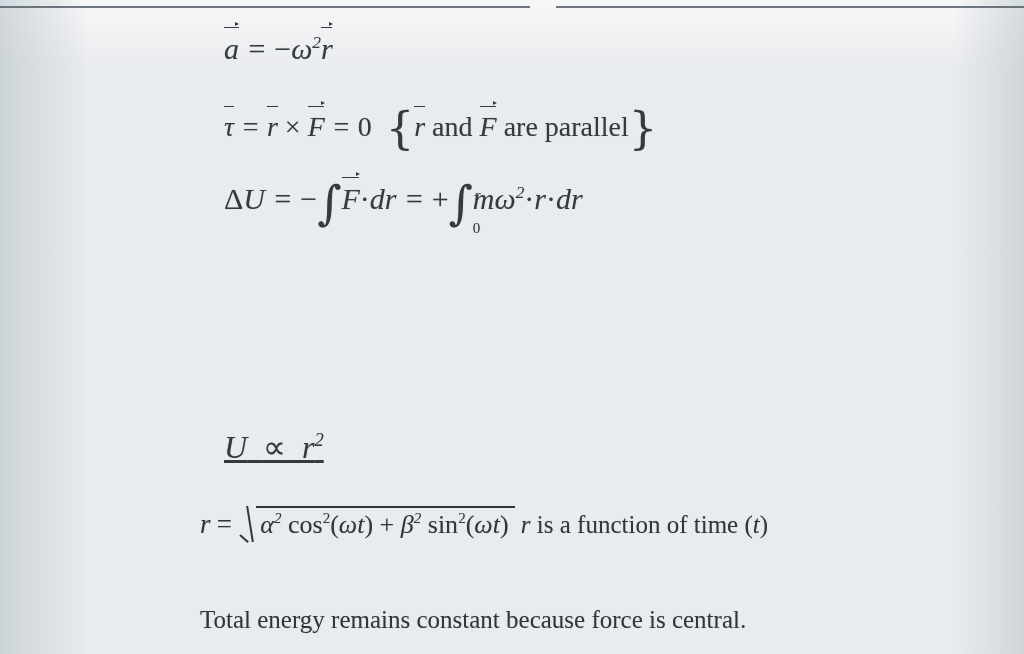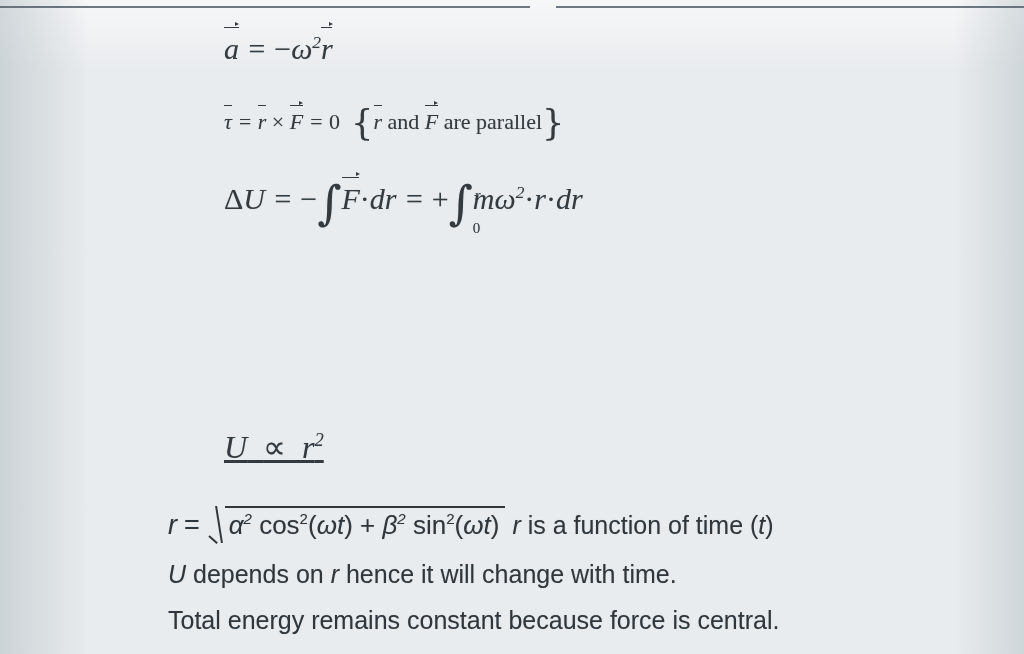--- a/index.html
+++ b/index.html
@@ -51,21 +51,21 @@
   .eq {
     position: absolute;
     font-family: "Liberation Serif", serif;
     font-style: italic;
     color: #333b41;
     white-space: nowrap;
     text-shadow: 0 0 1px rgba(90,100,110,.35);
   }
 
   .eq1 { left: 224px; top: 28px;  font-size: 30px; }
-  .eq2 { left: 224px; top: 98px;  font-size: 22px; }
+  .eq2 { left: 224px; top: 98px;  font-size: 28px; }
   .eq3 { left: 224px; top: 178px; font-size: 30px; }
   .eq4 { left: 224px; top: 310px; font-size: 32px; }
   .eq5 { left: 224px; top: 424px; font-size: 32px; text-decoration: underline; }
 
   .vec {
     position: relative;
     display: inline-block;
   }
   .vec::after {
     content: "";
@@ -176,25 +176,26 @@
     position: absolute;
     left: 0px; bottom: 6px;
     width: 11px; height: 2px;
     background: currentColor;
     transform: rotate(42deg);
     transform-origin: left center;
   }
 
   .line-text {
     position: absolute;
-    font-family: Liberation Sans, sans-serif;
+    font-family: Liberation Serif, serif;
     font-size: 25px;
     color: #2f373d;
     white-space: nowrap;
     text-shadow: 0 0 1px rgba(90,100,110,.3);
+    margin-left: 32px;
   }
   .lt1 { left: 168px; top: 500px; }
   .lt2 { left: 168px; top: 556px; }
   .lt3 { left: 168px; top: 602px; }
   .it { font-style: italic; }
 </style>
 </head>
 <body>
 
 <div class="page-shade"></div>
@@ -250,19 +251,16 @@
         <span class="it">α</span><sup class="p">2</sup>
         <span>cos</span><sup class="p" style="font-style:normal">2</sup><span>(</span><span class="it">ω</span><span class="it">t</span><span>)</span>
         <span>+</span>
         <span class="it">β</span><sup class="p">2</sup>
         <span>sin</span><sup class="p" style="font-style:normal">2</sup><span>(</span><span class="it">ω</span><span class="it">t</span><span>)</span>
       </span>
     </span>
     <span class="it">r</span><span> is a function of time (</span><span class="it">t</span><span>)</span>
   </div>
 
-  <div class="line-text lt2">
-    <span class="it">U</span><span> depends on </span><span class="it">r</span><span> hence it will change with time.</span>
-  </div>
 
   <div class="line-text lt3">Total energy remains constant because force is central.</div>
 
 </div>
 
 </body></html>

